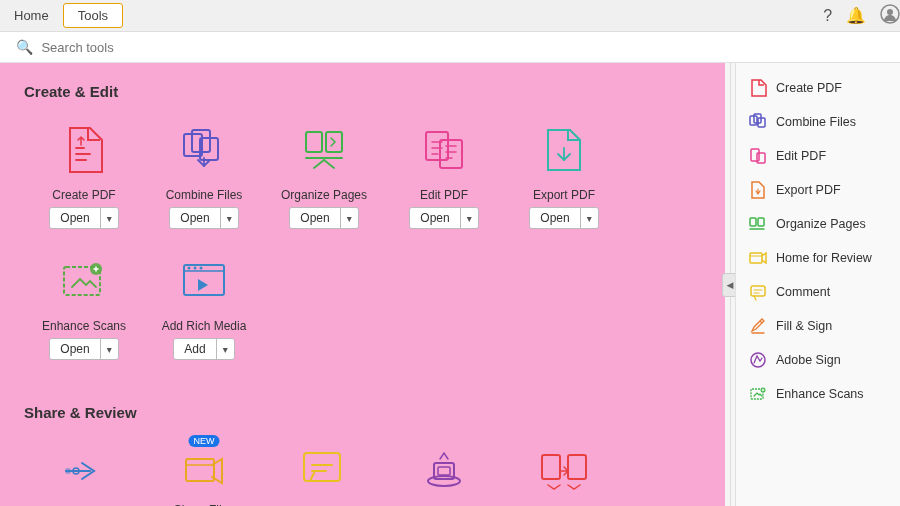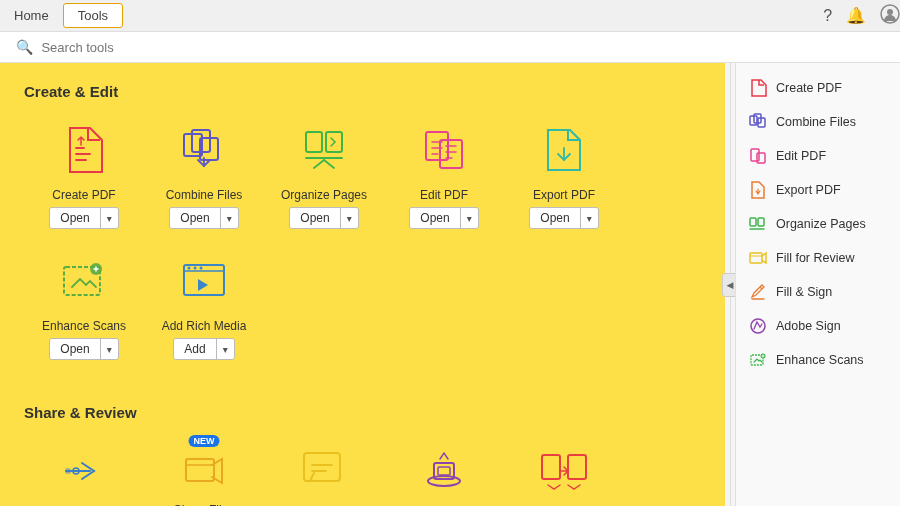--- a/index.html
+++ b/index.html
@@ -57,21 +57,21 @@
       display: flex;
       flex: 1;
       overflow: hidden;
     }
 
     
     .content-area {
       flex: 1;
       overflow-y: auto;
       padding: 20px 24px;
-      background: #fde047;
+      background: #f9a8d4;
     }
     .section-title {
       font-size: 15px;
       font-weight: 600;
       color: #333;
       margin-bottom: 18px;
     }
     .tools-grid {
       display: flex;
       flex-wrap: wrap;
@@ -340,21 +340,21 @@
               <path d="M24 18l12 8-12 8" stroke="#3a7dc9" stroke-width="2" stroke-linecap="round" fill="none"></path>
               <circle cx="10" cy="26" r="3" fill="#3a7dc9" opacity="0.5"></circle>
               <circle cx="18" cy="26" r="3" stroke="#3a7dc9" stroke-width="1.5" fill="none"></circle>
             </svg>
           </div>
 
         </div>
 
         <div class="tool-item tool-item-with-badge" style="position:relative;">
           <div style="position:relative; width:64px; height:64px; display:flex; align-items:center; justify-content:center;">
-            <span style="position:absolute;top:-4px;left:50%;transform:translateX(-50%);background:#1a73e8;color:#fff;font-size:9px;padding:1px 5px;border-radius:6px;font-weight:bold;z-index:1;">NEW</span>
+            <span style="position:absolute;top:-4px;left:50%;transform:translateX(-50%);background:#1a73e8;color:#fff;font-size:9px;padding:1px 5px;border-radius:6px;font-weight:normal;z-index:1;">NEW</span>
             <div class="tool-icon" style="margin-bottom:0;">
               <svg viewBox="0 0 52 52" fill="none">
                 <rect x="8" y="14" width="28" height="22" rx="2" stroke="#e8a920" stroke-width="2" fill="none"></rect>
                 <path d="M8 20h28" stroke="#e8a920" stroke-width="1.5"></path>
                 <path d="M34 20l10-6v24l-10-6" stroke="#e8a920" stroke-width="2" stroke-linecap="round" fill="none"></path>
               </svg>
             </div>
           </div>
           <div class="tool-name">Share Files</div>
 
@@ -460,23 +460,33 @@
     </div>
 
     <div class="sidebar-item">
       <div class="sidebar-icon">
         <svg viewBox="0 0 18 18" fill="none">
             <rect x="1" y="4" width="12" height="10" rx="1" stroke="#e8c120" stroke-width="1.5" fill="none"></rect>
             <path d="M1 7h12" stroke="#e8c120" stroke-width="1"></path>
             <path d="M13 7l4-3v10l-4-3" stroke="#e8c120" stroke-width="1.5" stroke-linecap="round" fill="none"></path>
           </svg>
       </div>
-      <span>Fill for Review</span>
-    </div>
-
+      <span>Home for Review</span>
+    </div>
+
+    <div class="sidebar-item">
+      <div class="sidebar-icon">
+        <svg viewBox="0 0 18 18" fill="none">
+            <rect x="2" y="3" width="14" height="10" rx="2" stroke="#e8c120" stroke-width="1.5" fill="none"></rect>
+            <path d="M5 7h8M5 10h5" stroke="#e8c120" stroke-width="1.2" stroke-linecap="round"></path>
+            <path d="M5 13l2 4" stroke="#e8c120" stroke-width="1.2" stroke-linecap="round"></path>
+          </svg>
+      </div>
+      <span>Comment</span>
+    </div>
 
     <div class="sidebar-item">
       <div class="sidebar-icon">
         <svg viewBox="0 0 18 18" fill="none">
             <path d="M3 14l2-4 8-8 2 2-8 8-4 2z" stroke="#e87c30" stroke-width="1.3" fill="none"></path>
             <path d="M11 4l2 2" stroke="#e87c30" stroke-width="1.3"></path>
             <path d="M3 16h12" stroke="#e87c30" stroke-width="1.3" stroke-linecap="round"></path>
           </svg>
       </div>
       <span>Fill &amp; Sign</span>

